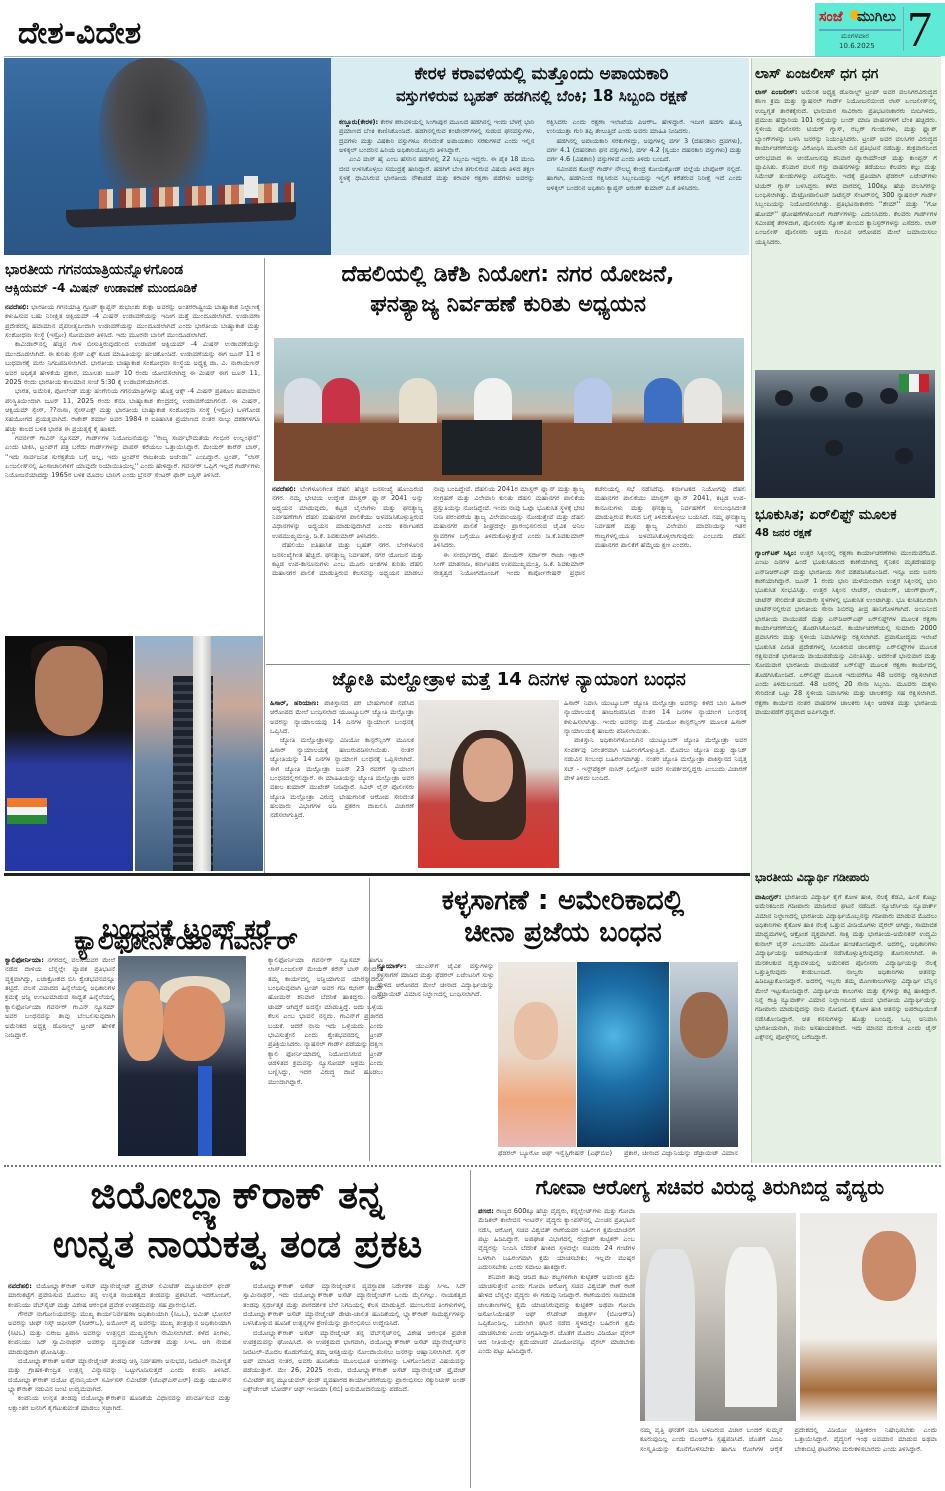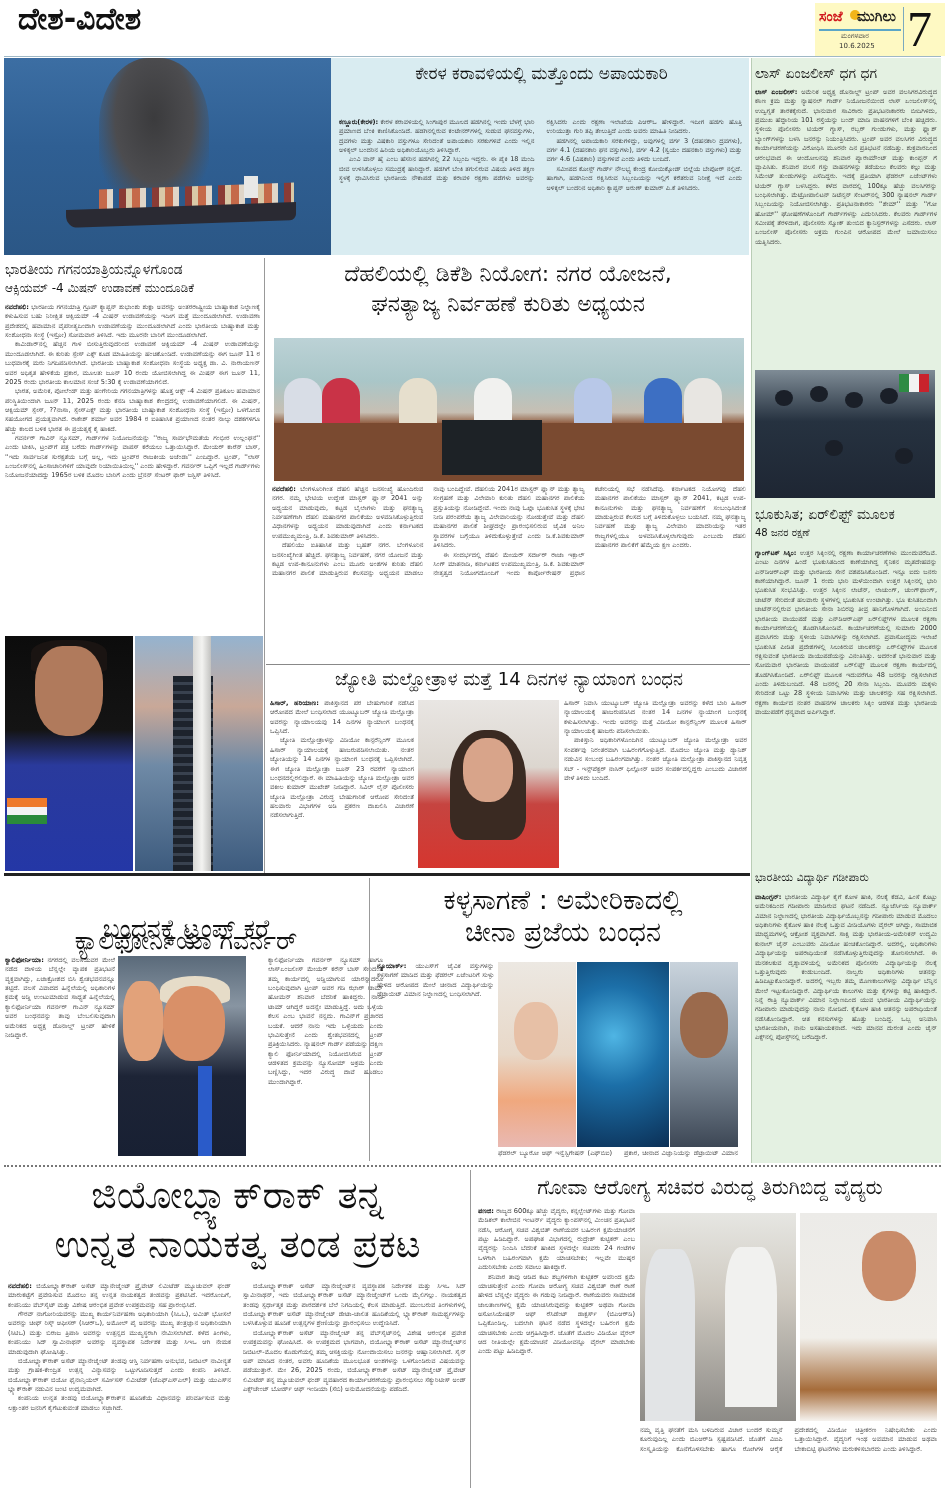--- a/index.html
+++ b/index.html
@@ -1,30 +1,30 @@
 <!DOCTYPE html>
 <html><head>
 <meta charset="utf-8">
 <style>
   * { box-sizing: border-box; margin: 0; padding: 0; }
   html, body { width: 945px; height: 1491px; background: #ffffff; overflow: hidden; }
   body { position: relative; font-family: "DejaVu Sans", sans-serif; color: #1a1a1a; }
   .abs { position: absolute; }
-  .hl { font-family: "DejaVu Sans", sans-serif; font-weight: normal; color: #111; line-height: 1.12; }
+  .hl { font-family: "DejaVu Sans", sans-serif; font-weight: bold; color: #111; line-height: 1.12; }
   .body { font-size: 6.6px; line-height: 1.42; text-align: justify; color: #333; overflow: hidden; }
   .body p { text-indent: 10px; }
   .body p:first-child { text-indent: 0; }
   .dl { font-weight: bold; color: #111; }
   .cols2 { column-count: 2; column-gap: 12px; }
   .cols3 { column-count: 3; column-gap: 10px; }
   .img { overflow: hidden; }
 
   
-  #section-title { left: 18px; top: 2px; font-size: 30px; font-weight: bold; }
-  #masthead { left: 815px; top: 3px; width: 130px; height: 53px; background: #fef9c3; }
+  #section-title { left: 18px; top: 16px; font-size: 30px; font-weight: bold; }
+  #masthead { left: 815px; top: 3px; width: 130px; height: 53px; background: #5eead4; }
   #brand-left { position: absolute; left: 4px; top: 5px; font-size: 14px; font-weight: bold; color: #d0161c; }
   #brand-right { position: absolute; left: 42px; top: 5px; font-size: 14px; font-weight: bold; color: #1d1d1d; }
   #brand-sun { position: absolute; left: 35px; top: 7px; width: 10px; height: 10px; border-radius: 50%; background: #f2b51a; }
   #brand-rule { position: absolute; left: 4px; top: 26px; width: 82px; height: 2px; background: #5ba6c7; }
   #mast-day { position: absolute; left: 26px; top: 29px; font-size: 7px; color: #333; }
   #mast-date { position: absolute; left: 24px; top: 39px; font-size: 7px; color: #333; }
   #mast-divider { position: absolute; left: 88px; top: 4px; width: 1px; height: 44px; background: #7aa9bf; }
   #page-number { position: absolute; left: 92px; top: -3px; font-family: "Liberation Serif", serif; font-size: 50px; color: #111; }
 
   .rule-h { background: #888; height: 1px; }
@@ -97,20 +97,21 @@
 <div class="abs rule-h" style="left:4px;top:56px;width:937px;background:#9fb8c6;"></div>
 
 <div class="abs img" id="ship-photo">
   <div class="smoke"></div>
     <div class="boxes"></div>
     <div class="bridge"></div>
     <div class="hull"></div>
 </div>
 <div class="abs" style="left:331px;top:58px;width:418px;height:197px;background:#d9ecf1;">
   <div class="hl" style="position:absolute;left:8px;top:6px;width:405px;font-size:17px;text-align:center;">ಕೇರಳ ಕರಾವಳಿಯಲ್ಲಿ ಮತ್ತೊಂದು ಅಪಾಯಕಾರಿ</div>
+  <div class="hl" style="position:absolute;left:8px;top:30px;width:405px;font-size:15px;text-align:center;">ವಸ್ತುಗಳಿರುವ ಬೃಹತ್ ಹಡಗಿನಲ್ಲಿ ಬೆಂಕಿ; 18 ಸಿಬ್ಬಂದಿ ರಕ್ಷಣೆ</div>
   <div class="body cols2" style="position:absolute;left:8px;top:60px;width:403px;height:132px;">
     <p><span class="dl">ಕಣ್ಣೂರು(ಕೇರಳ):</span> <span>ಕೇರಳ ಕರಾವಳಿಯಲ್ಲಿ ಸಿಂಗಾಪುರ ಮೂಲದ ಹಡಗಿನಲ್ಲಿ ಇಂದು ಬೆಳಗ್ಗೆ ಭಾರಿ ಪ್ರಮಾಣದ ಬೆಂಕಿ ಕಾಣಿಸಿಕೊಂಡಿದೆ. ಹಡಗಿನಲ್ಲಿರುವ ಕಂಟೇನರ್‌ಗಳಲ್ಲಿ ಸುಡುವ ಘನವಸ್ತುಗಳು, ದ್ರವಗಳು ಮತ್ತು ವಿಷಕಾರಿ ವಸ್ತುಗಳೂ ಸೇರಿದಂತೆ ಅಪಾಯಕಾರಿ ಸರಕುಗಳಿವೆ ಎಂದು ಇಲ್ಲಿನ ಅಳಿಕ್ಕಲ್ ಬಂದರಿನ ಹಿರಿಯ ಅಧಿಕಾರಿಯೊಬ್ಬರು ತಿಳಿಸಿದ್ದಾರೆ.</span></p>
     <p>ಎಂವಿ ವಾನ್ ಹೈ ಎಂಬ ಹೆಸರಿನ ಹಡಗಿನಲ್ಲಿ 22 ಸಿಬ್ಬಂದಿ ಇದ್ದರು. ಈ ಪೈಕಿ 18 ಮಂದಿ ಜೀವ ಉಳಿಸಿಕೊಳ್ಳಲು ಸಮುದ್ರಕ್ಕೆ ಹಾರಿದ್ದಾರೆ. ಹಡಗಿಗೆ ಬೆಂಕಿ ತಗುಲಿರುವ ವಿಷಯ ತಿಳಿದ ತಕ್ಷಣ ಸ್ಥಳಕ್ಕೆ ಧಾವಿಸಿರುವ ಭಾರತೀಯ ನೌಕಾಪಡೆ ಮತ್ತು ಕರಾವಳಿ ರಕ್ಷಣಾ ಪಡೆಗಳು ಅವರನ್ನು ರಕ್ಷಿಸಿದರು ಎಂದು ರಕ್ಷಣಾ ಇಲಾಖೆಯ ಪಿಆರ್‌ಒ ಹೇಳಿದ್ದಾರೆ. ಇದೀಗ ಹಡಗು ಹೊತ್ತಿ ಉರಿಯುತ್ತಾ ಗುರಿ ತಪ್ಪಿ ತೇಲುತ್ತಿದೆ ಎಂದು ಅವರು ಮಾಹಿತಿ ನೀಡಿದರು.</p>
     <p>ಹಡಗಿನಲ್ಲಿ ಅಪಾಯಕಾರಿ ಸರಕುಗಳಿದ್ದು, ಅವುಗಳಲ್ಲಿ ವರ್ಗ 3 (ದಹನಕಾರಿ ದ್ರವಗಳು), ವರ್ಗ 4.1 (ದಹನಕಾರಿ ಘನ ವಸ್ತುಗಳು), ವರ್ಗ 4.2 (ಸ್ವಯಂ ದಹನಕಾರಿ ವಸ್ತುಗಳು) ಮತ್ತು ವರ್ಗ 4.6 (ವಿಷಕಾರಿ) ವಸ್ತುಗಳಿವೆ ಎಂದು ತಿಳಿದು ಬಂದಿದೆ.</p>
     <p>ಸಮೀಪದ ಕೋಸ್ಟ್ ಗಾರ್ಡ್ ನೌಲಭ್ಯ ಕೇಂದ್ರ ಕೋಯಿಕ್ಕೋಡ್ ಜಿಲ್ಲೆಯ ಬೇಪೋರ್ ನಲ್ಲಿದೆ. ಹಾಗಾಗಿ, ಹಡಗಿನಿಂದ ರಕ್ಷಿಸಿರುವ ಸಿಬ್ಬಂದಿಯನ್ನು ಇಲ್ಲಿಗೆ ಕರೆತರುವ ನಿರೀಕ್ಷೆ ಇದೆ ಎಂದು ಅಳಿಕ್ಕಲ್ ಬಂದರಿನ ಅಧಿಕಾರಿ ಕ್ಯಾಪ್ಟನ್ ಅರುಣ್ ಕುಮಾರ್ ಪಿ.ಕೆ ತಿಳಿಸಿದರು.</p>
   </div>
 </div>
 
 <div class="abs" style="left:751px;top:58px;width:190px;height:1105px;background:#e4f1e2;border-left:1px solid #b9cdb6;"></div>
 

